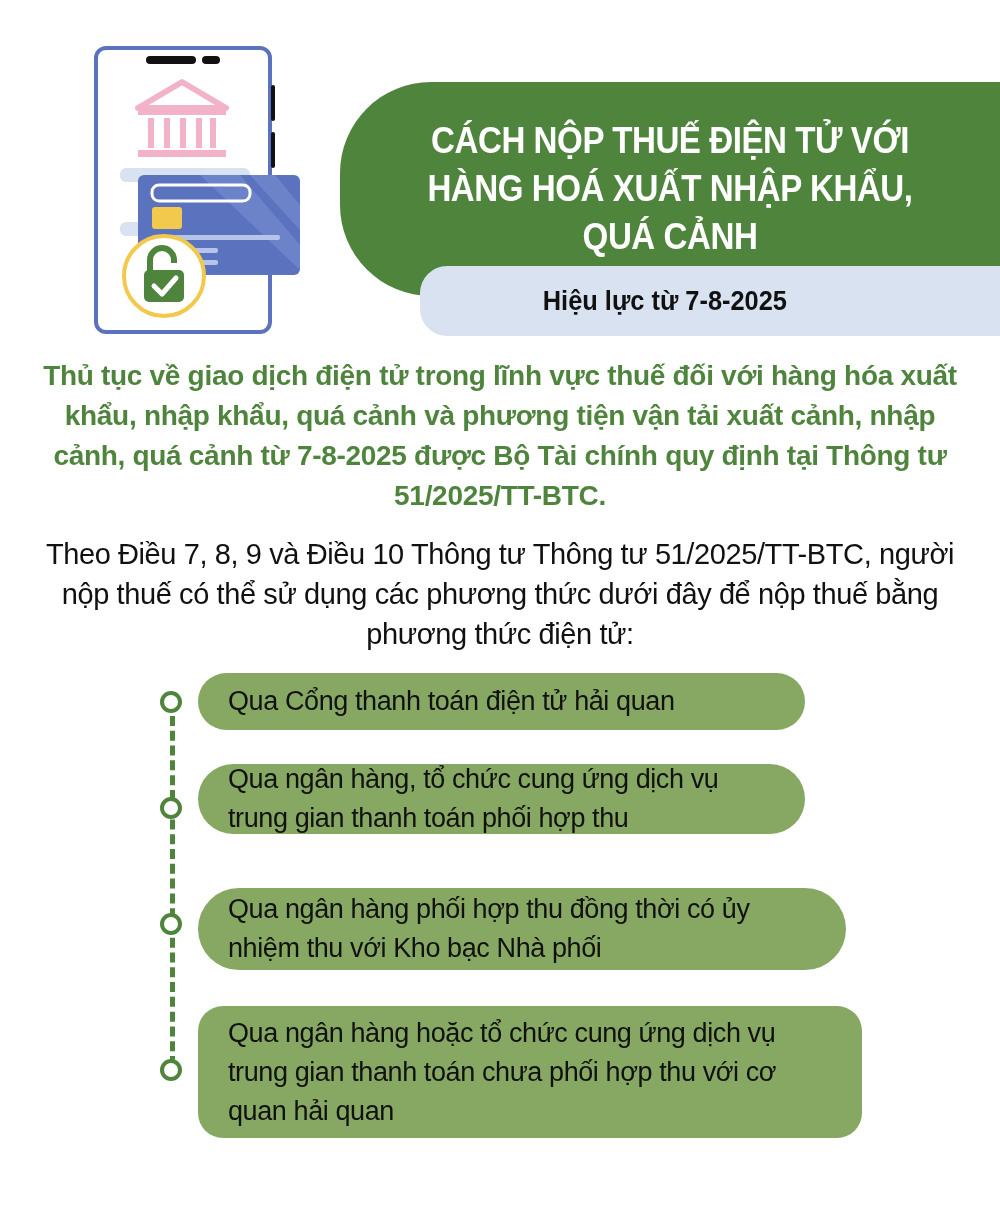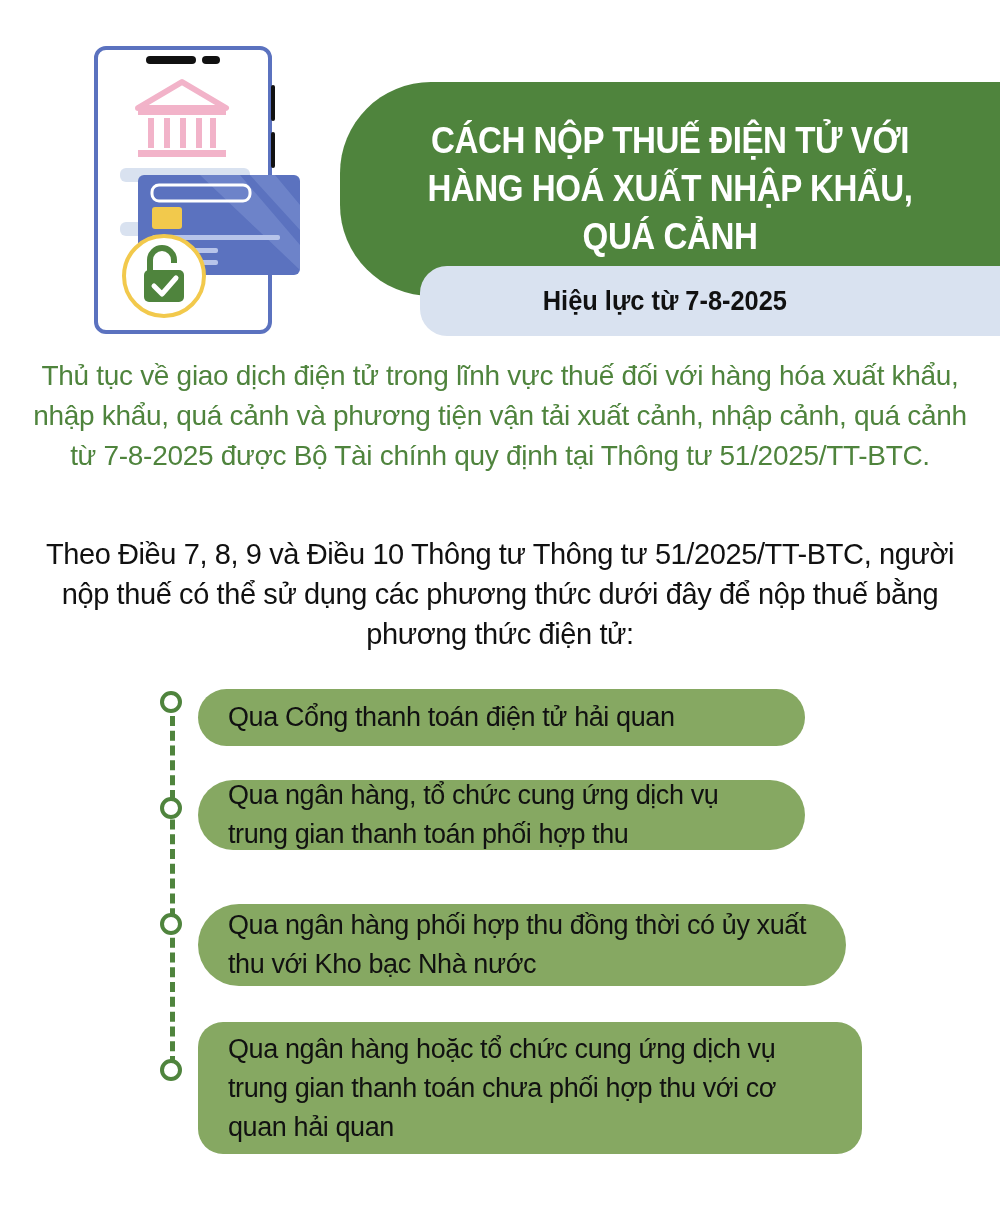--- a/index.html
+++ b/index.html
@@ -21,41 +21,41 @@
   .effective-banner {
     position:absolute; left:420px; top:266px; width:580px; height:70px;
     background:#d9e2f0; border-radius:27px 0 0 27px;
     display:flex; align-items:center; justify-content:center;
   }
   .effective-text { color:#111111; font-weight:bold; font-size:27px; margin-left:-90px; transform:scaleX(0.94); }
 
   
   .intro {
     position:absolute; left:30px; top:356px; width:940px;
-    color:#4f843d; font-weight:normal; font-size:28px; line-height:40px; text-align:center;
+    color:#4f843d; font-weight:bold; font-size:28px; line-height:40px; text-align:center;
     letter-spacing:-0.3px;
   }
   .para {
     position:absolute; left:40px; top:534px; width:920px;
     color:#111111; font-size:29px; line-height:40px; text-align:center; letter-spacing:-0.4px;
   }
 
   
   .timeline-line {
     position:absolute; left:170px; top:716px; width:0; height:350px;
     border-left:5px dashed #4f843d;
   }
   .node {
     position:absolute; left:160px; width:14px; height:14px; border:4px solid #4f843d;
     border-radius:50%; background:#ffffff;
   }
   .method {
     position:absolute; left:198px; background:#86a862; color:#111111;
     font-size:27px; line-height:39px; letter-spacing:-0.4px;
-    padding:0 26px 0 30px; box-sizing:border-box; display:flex; align-items:center;margin-top:16px;
+    padding:0 26px 0 30px; box-sizing:border-box; display:flex; align-items:center;
   }
   .m1 { top:673px; width:607px; height:57px; border-radius:29px; }
   .m2 { top:764px; width:607px; height:70px; border-radius:41px; }
   .m3 { top:888px; width:648px; height:82px; border-radius:41px; }
   .m4 { top:1006px; width:664px; height:132px; border-radius:25px; }
 </style>
 </head>
 <body>
 
 <div class="illus">
@@ -114,17 +114,17 @@
 <div class="node" style="top:913px;"></div>
 <div class="node" style="top:1059px;"></div>
 
 <div class="method m1">
     <span>Qua Cổng thanh toán điện tử hải quan</span>
   </div>
 <div class="method m2">
     <span>Qua ngân hàng, tổ chức cung ứng dịch vụ trung gian thanh toán phối hợp thu</span>
   </div>
 <div class="method m3">
-    <span>Qua ngân hàng phối hợp thu đồng thời có ủy xuất thu với Kho bạc Nhà nước</span>
+    <span>Qua ngân hàng phối hợp thu đồng thời có ủy nhiệm thu với Kho bạc Nhà phối</span>
   </div>
 <div class="method m4">
     <span>Qua ngân hàng hoặc tổ chức cung ứng dịch vụ trung gian thanh toán chưa phối hợp thu với cơ quan hải quan</span>
   </div>
 
 </body></html>

